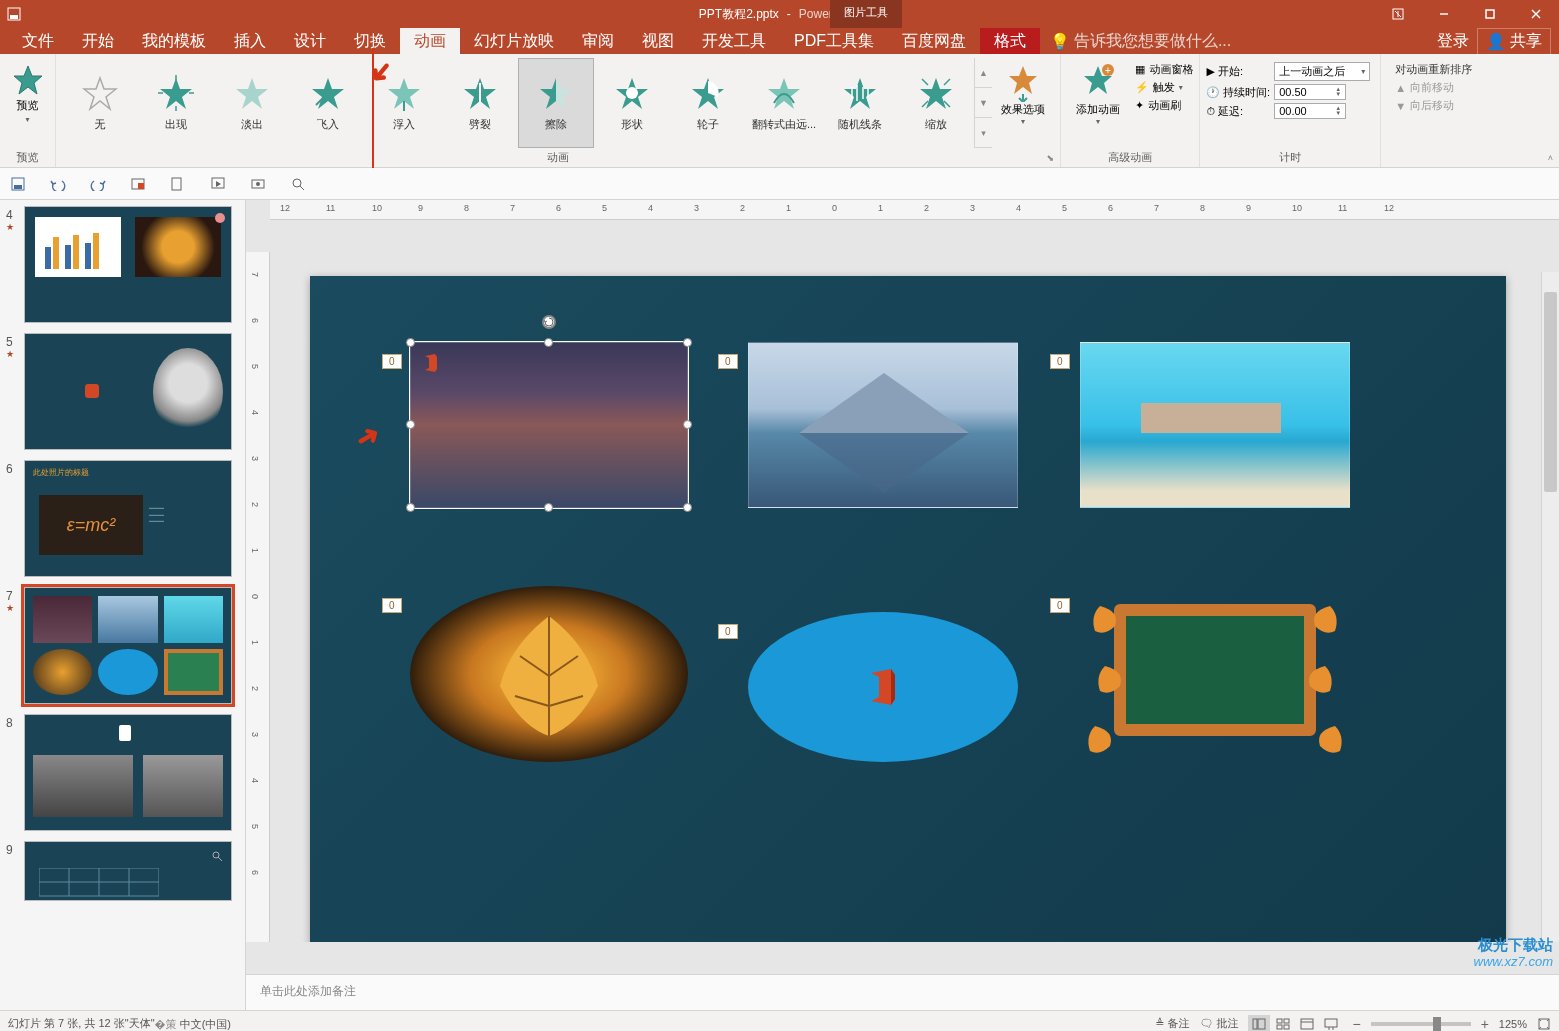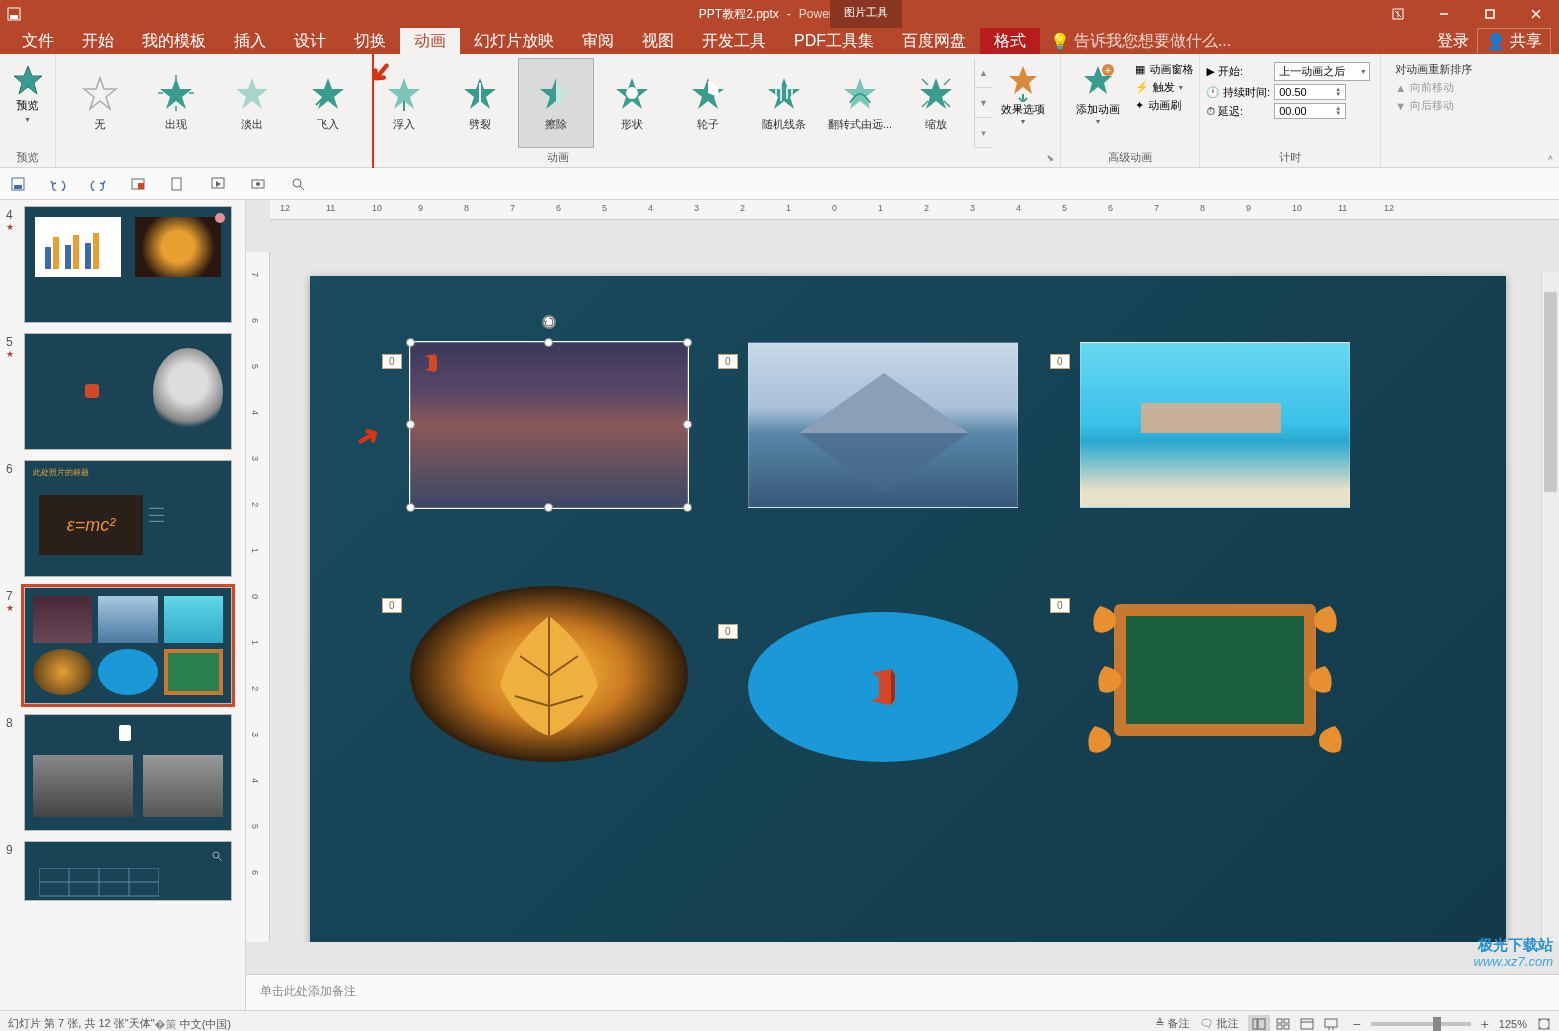--- a/index.html
+++ b/index.html
@@ -285,36 +285,36 @@
         </div>
         <div class="anim-item">
           <svg class="anim-star" viewBox="0 0 36 36">
               <polygon points="18,3 22,14 34,14 24,22 28,34 18,26 8,34 12,22 2,14 14,14" fill="#3a9b8f"></polygon>
               <path d="M18 18 L18 6 A12 12 0 0 1 28 22 Z" fill="#fff"></path>
             </svg>
           <span>轮子</span>
         </div>
         <div class="anim-item">
           <svg class="anim-star" viewBox="0 0 36 36">
+              <polygon points="18,3 22,14 34,14 24,22 28,34 18,26 8,34 12,22 2,14 14,14" fill="#7bc4b8"></polygon>
+              <path d="M8 28 Q18 10 28 28" fill="none" stroke="#3a9b8f" stroke-width="2"></path>
+            </svg>
+          <span>翻转式由远...</span>
+        </div>
+        <div class="anim-item">
+          <svg class="anim-star" viewBox="0 0 36 36">
               <polygon points="18,3 22,14 34,14 24,22 28,34 18,26 8,34 12,22 2,14 14,14" fill="#3a9b8f"></polygon>
               <g stroke="#fff" stroke-width="1.5">
                 <line x1="10" y1="12" x2="10" y2="24"></line>
                 <line x1="15" y1="10" x2="15" y2="26"></line>
                 <line x1="21" y1="12" x2="21" y2="24"></line>
                 <line x1="26" y1="14" x2="26" y2="22"></line>
               </g>
             </svg>
           <span>随机线条</span>
-        </div>
-        <div class="anim-item">
-          <svg class="anim-star" viewBox="0 0 36 36">
-              <polygon points="18,3 22,14 34,14 24,22 28,34 18,26 8,34 12,22 2,14 14,14" fill="#7bc4b8"></polygon>
-              <path d="M8 28 Q18 10 28 28" fill="none" stroke="#3a9b8f" stroke-width="2"></path>
-            </svg>
-          <span>翻转式由远...</span>
         </div>
         <div class="anim-item">
           <svg class="anim-star" viewBox="0 0 36 36">
               <polygon points="18,3 22,14 34,14 24,22 28,34 18,26 8,34 12,22 2,14 14,14" fill="#3a9b8f"></polygon>
               <g stroke="#3a9b8f" stroke-width="1.5">
                 <line x1="4" y1="4" x2="10" y2="10"></line>
                 <line x1="32" y1="4" x2="26" y2="10"></line>
                 <line x1="4" y1="32" x2="10" y2="26"></line>
                 <line x1="32" y1="32" x2="26" y2="26"></line>
               </g>

